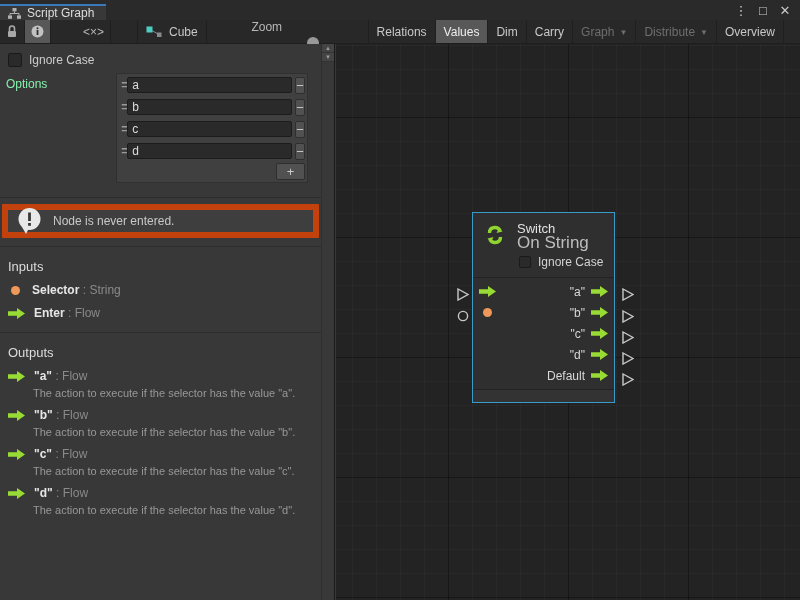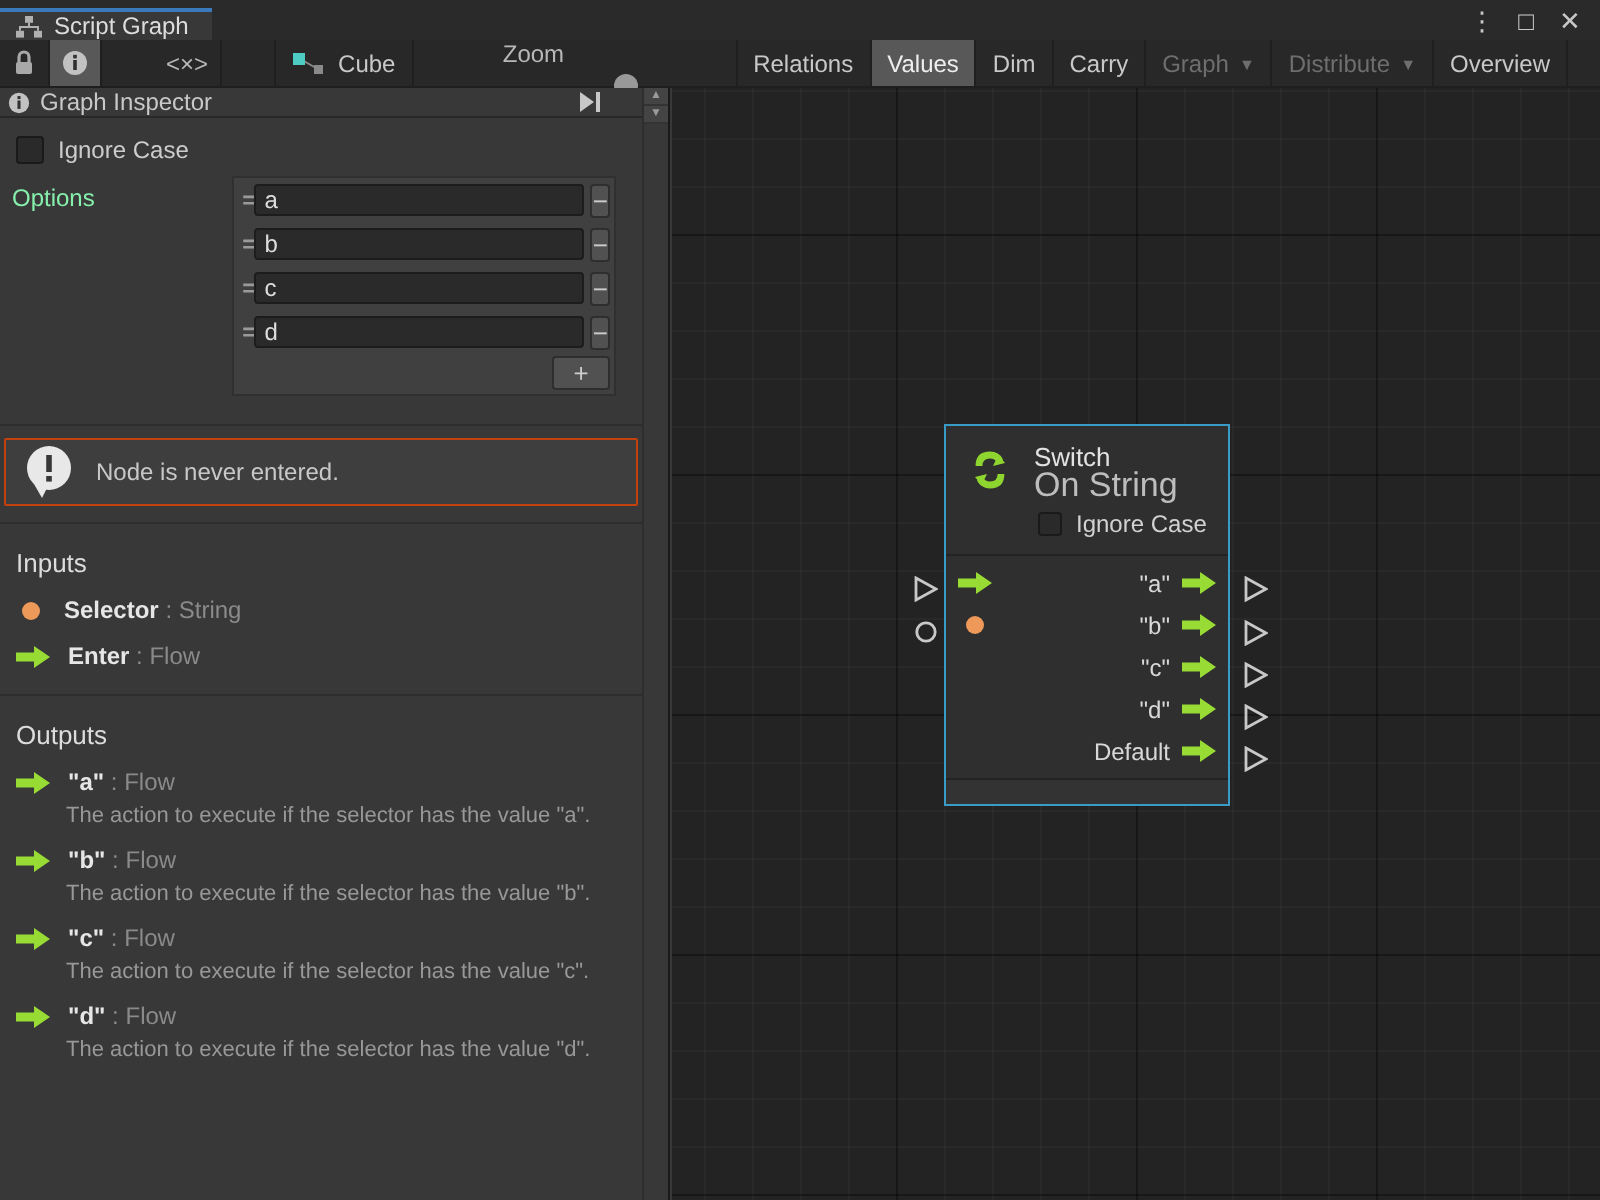--- a/index.html
+++ b/index.html
@@ -51,21 +51,21 @@
   .options-label { padding-top:4px; color:#86efac; }
   .olist { margin-left:auto; width:192px; background:#404040; border:1px solid #303030; }
   .olist-row { display:flex; align-items:center; height:22px; padding:0 2px 0 4px; }
   .drag-handle { width:22px; color:#9a9a9a; font-weight:bold; text-align:center; cursor:default; letter-spacing:-1px; }
   .olist input { flex:1; height:16px; background:#2a2a2a; border:1px solid #1c1c1c; border-radius:2px; color:#dddddd; font-family:inherit; font-size:12px; padding:0 4px; outline:none; }
   .mini-btn { width:29px; height:17px; margin-left:3px; background:#515151; border:1px solid #2e2e2e; border-radius:2px; color:#cccccc; display:flex; align-items:center; justify-content:center; font-size:13px; line-height:1; cursor:default; }
   .olist-footer { display:flex; justify-content:flex-end; padding:1px 2px 2px 2px; }
 
   .divider { height:1px; background:#2d2d2d; margin-top:8px; }
 
-  .warnbox { margin:6px 2px 0 2px; background:#3e3e3e; border:1px solid #c2410c; border-radius:1px; display:flex; align-items:center; gap:10px; padding:5px 8px; height:34px; }
+  .warnbox { margin:6px 2px 0 2px; background:#3e3e3e; border:6px solid #c2410c; border-radius:1px; display:flex; align-items:center; gap:10px; padding:5px 8px; height:34px; }
   .warn-text { color:#c8c8c8; }
 
   .section-h { padding:12px 8px 4px 8px; font-size:13px; color:#dcdcdc; }
   .port-row { display:flex; align-items:center; gap:9px; padding:5px 8px 4px 8px; }
   .port-name { font-weight:bold; color:#e6e6e6; }
   .port-sep { color:#8a8a8a; }
   .port-type { color:#8a8a8a; }
   .port-desc { padding:0 8px 4px 33px; color:#989898; font-size:11px; }
   .dot { width:9px; height:9px; border-radius:50%; background:#ee9959; margin:0 3px; flex:none; }
   .arrow-ic { flex:none; display:block; }
@@ -177,34 +177,20 @@
       </div>
       <div class="tbtn">
           <span>Overview</span>
         </div>
       <div class="tbtn" style="border-right:none;"></div>
     </div>
   </div>
 
   <div class="inspector">
     <div style="margin-right:13px;">
-      <div class="insp-header">
-        <svg class="info-ic" width="11" height="11" viewBox="0 0 13 13">
-          <circle cx="6.5" cy="6.5" r="6" fill="#c2c2c2"></circle>
-          <rect x="5.6" y="5" width="1.8" height="5" fill="#303030"></rect>
-          <rect x="5.6" y="2.4" width="1.8" height="1.8" fill="#303030"></rect>
-        </svg>
-        <span class="title">Graph Inspector</span>
-        <div class="dock-btn">
-          <svg width="12" height="10" viewBox="0 0 12 10">
-            <polygon points="1,0 8,5 1,10" fill="#c8c8c8"></polygon>
-            <rect x="9" y="0" width="2" height="10" fill="#c8c8c8"></rect>
-          </svg>
-        </div>
-      </div>
 
 
       <div class="row-check">
         <div class="checkbox"></div>
         <span>Ignore Case</span>
       </div>
 
       <div class="options-row">
         <span class="options-label">Options</span>
         <div class="olist">

